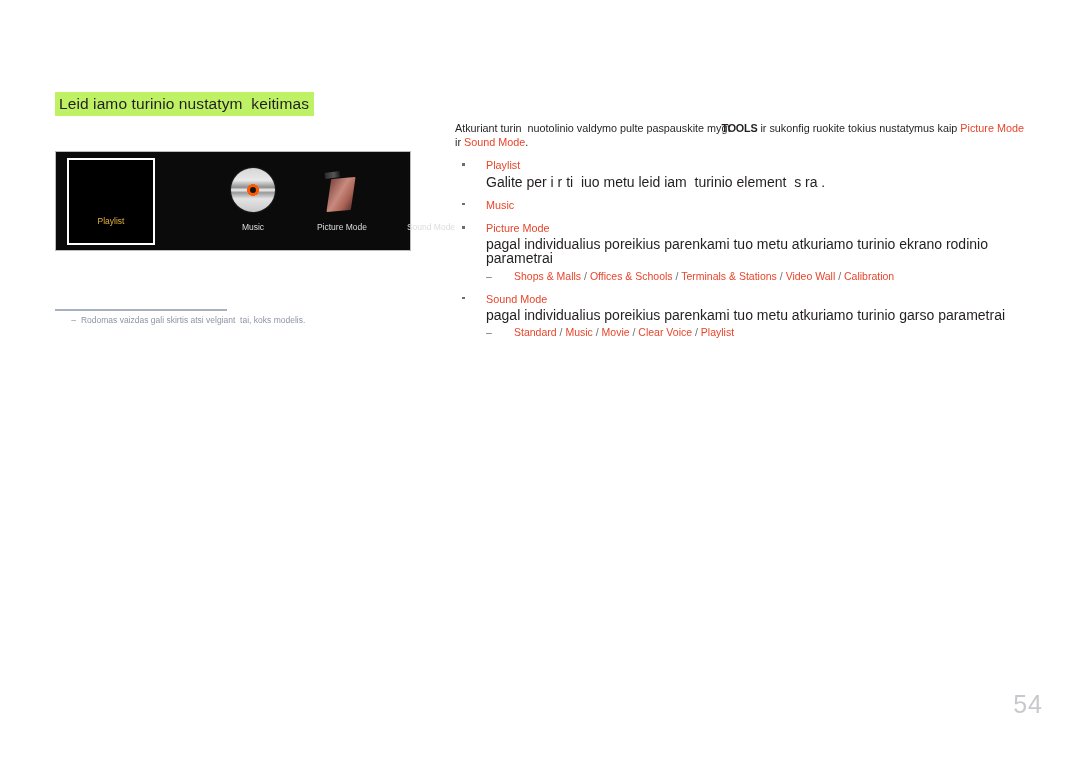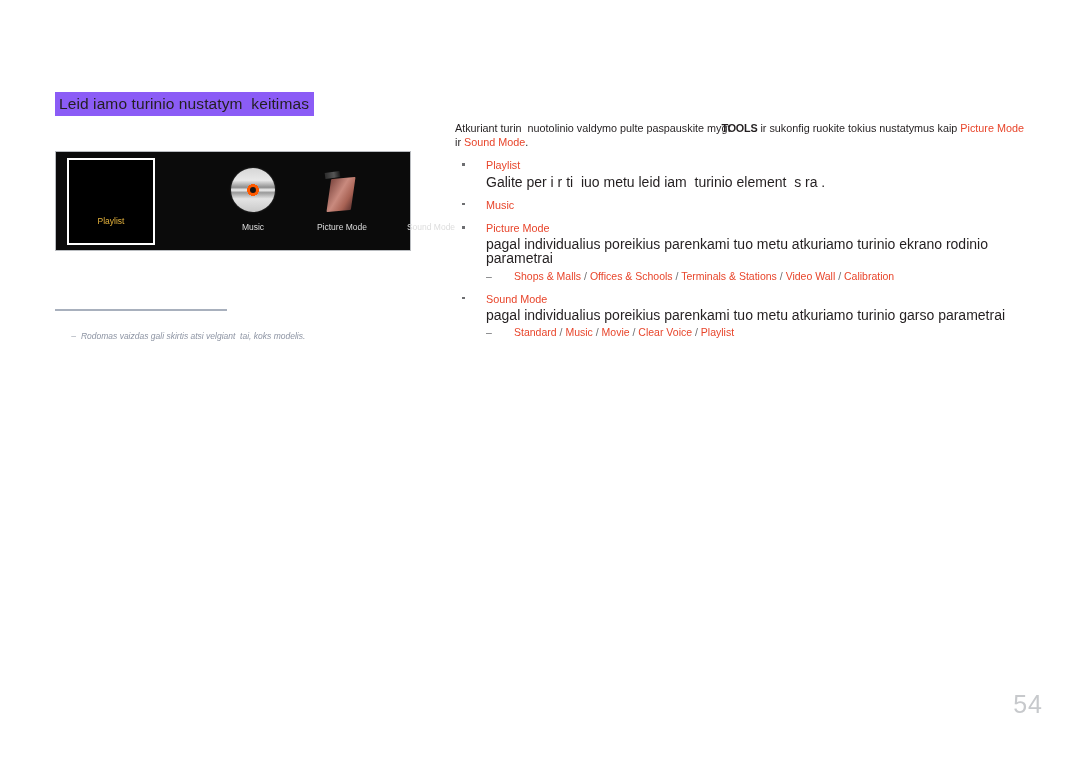--- a/index.html
+++ b/index.html
@@ -24,21 +24,21 @@
   
   .left-col {
     position: absolute;
     left: 55px;
     top: 92px;
     width: 375px;
   }
 
   .section-title {
     display: inline-block;
-    background: #8b5cf6;
+    background: #bef264;
     font-size: 15.5px;
     line-height: 19px;
     padding: 2px 5px 3px 4px;
     color: #231f20;
     letter-spacing: 0.1px;
     white-space: pre;
   }
 
   .device-panel {
     position: absolute;
@@ -155,27 +155,26 @@
     position: absolute;
     left: 0px;
     top: 217px;
     width: 172px;
     height: 2px;
     background: #a8b0bd;
   }
   .footnote {
     position: absolute;
     left: 2px;
-    top: 226px;
+    top: 210px;
     width: 370px;
     font-size: 8.5px;
     line-height: 12px;
     color: #8d94a3;
     white-space: pre;
-    font-style: italic;
   }
   .footnote .fdash { margin-right: 5px; }
 
   
   .right-col {
     position: absolute;
     left: 455px;
     top: 99px;
     width: 575px;
     font-size: 10.8px;

